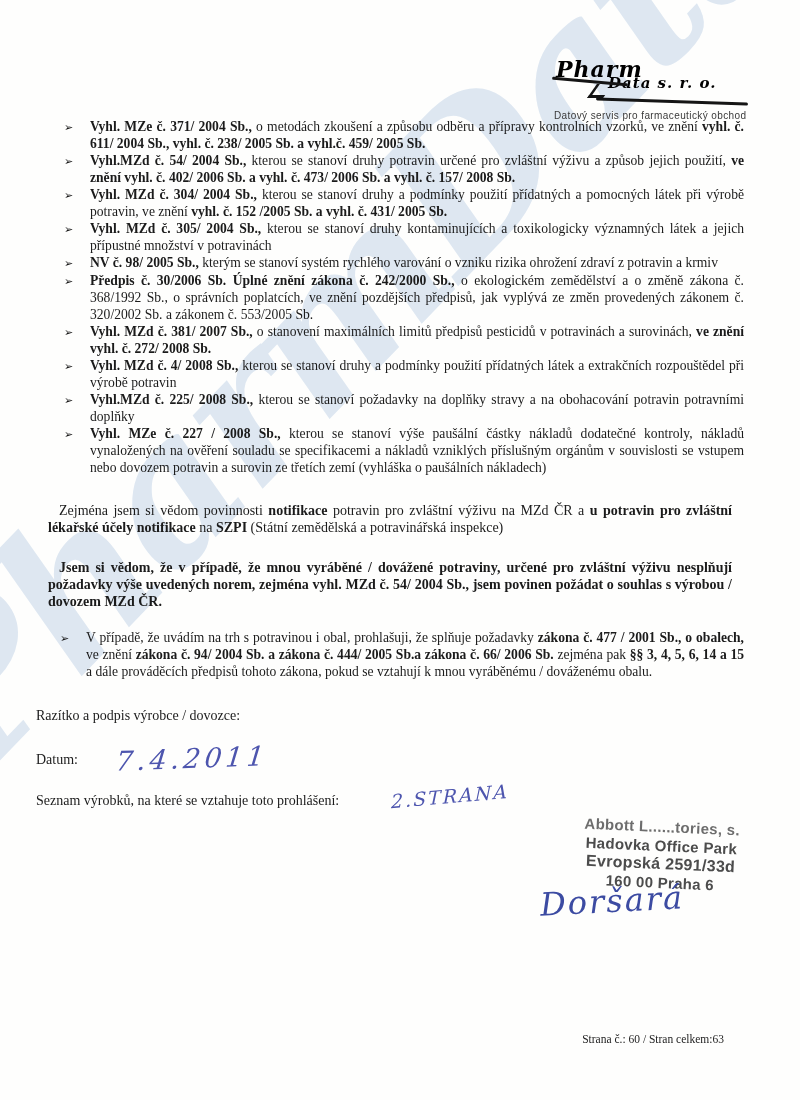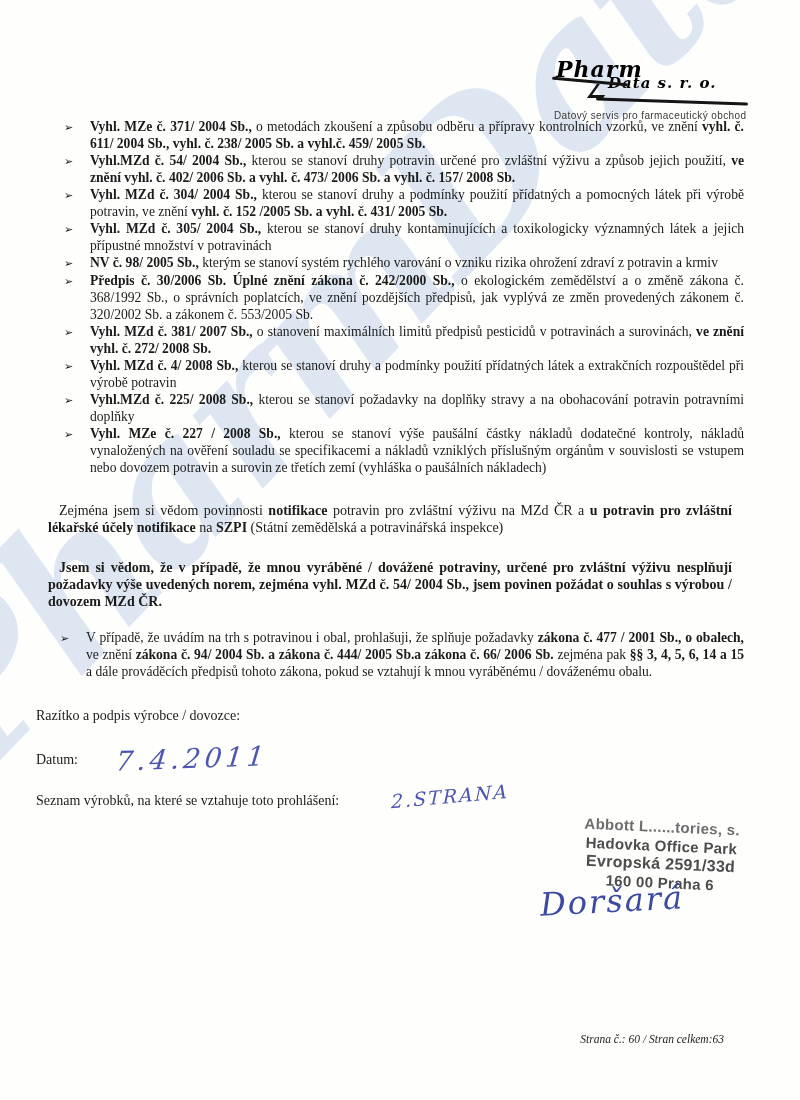--- a/index.html
+++ b/index.html
@@ -59,21 +59,21 @@
     transform:rotate(2.5deg); text-align:center;
     font-family:"Liberation Sans", sans-serif; font-weight:bold;
     font-size:15px; line-height:18.5px; color:#4c4c4c; letter-spacing:.3px; }
   .stamp-line1 { color:#6d6d6d; }
   .stamp-line3 { font-size:16px; }
   .signature { position:absolute; left:540px; top:882px; z-index:3;
     font-family:"DejaVu Serif", serif; font-style:italic; font-size:32px;
     color:#3c4ba2; letter-spacing:2px; transform:rotate(-3deg); }
   
   .page-footer { position:absolute; right:76px; top:1033px; z-index:2;
-    font-style:italic; font-size:11.5px; color:#222; }
+    font-size:11.5px; color:#222; }
 </style>
 </head>
 <body>
 
 <div class="page">
 
   <div class="watermark">PharmData s.r.o.</div>
 
   <div class="logo">
     <div class="logo-script">

